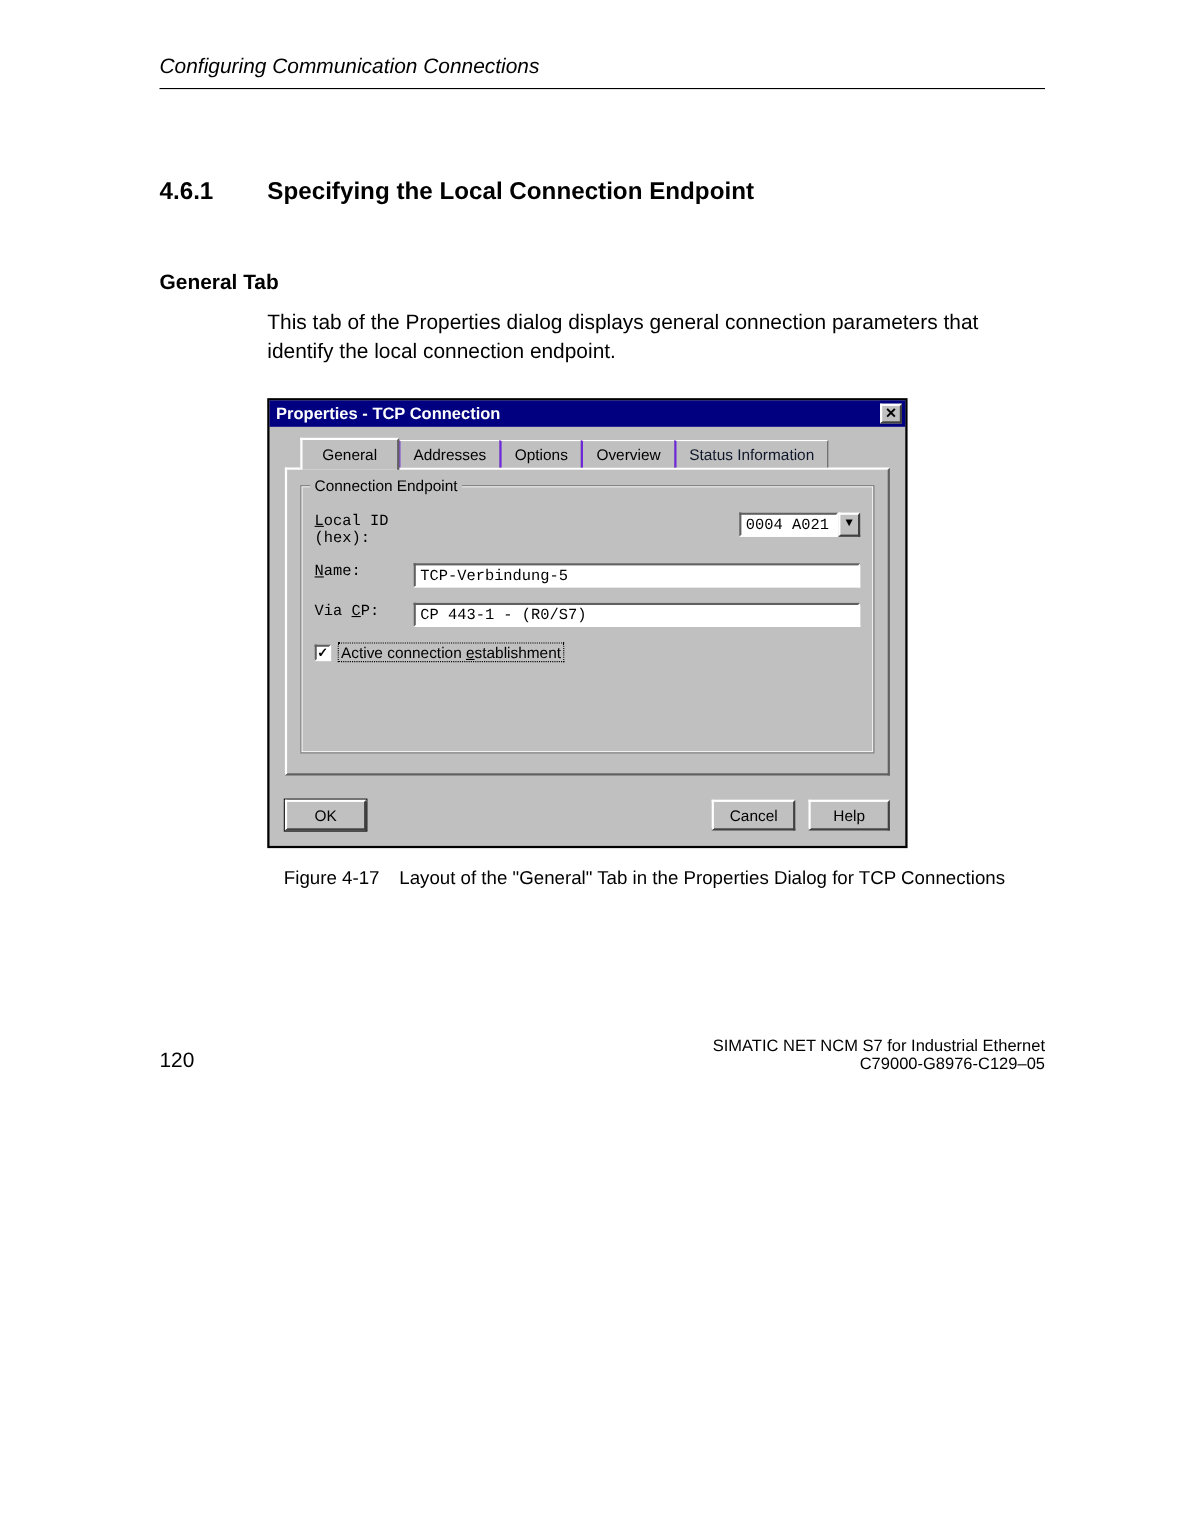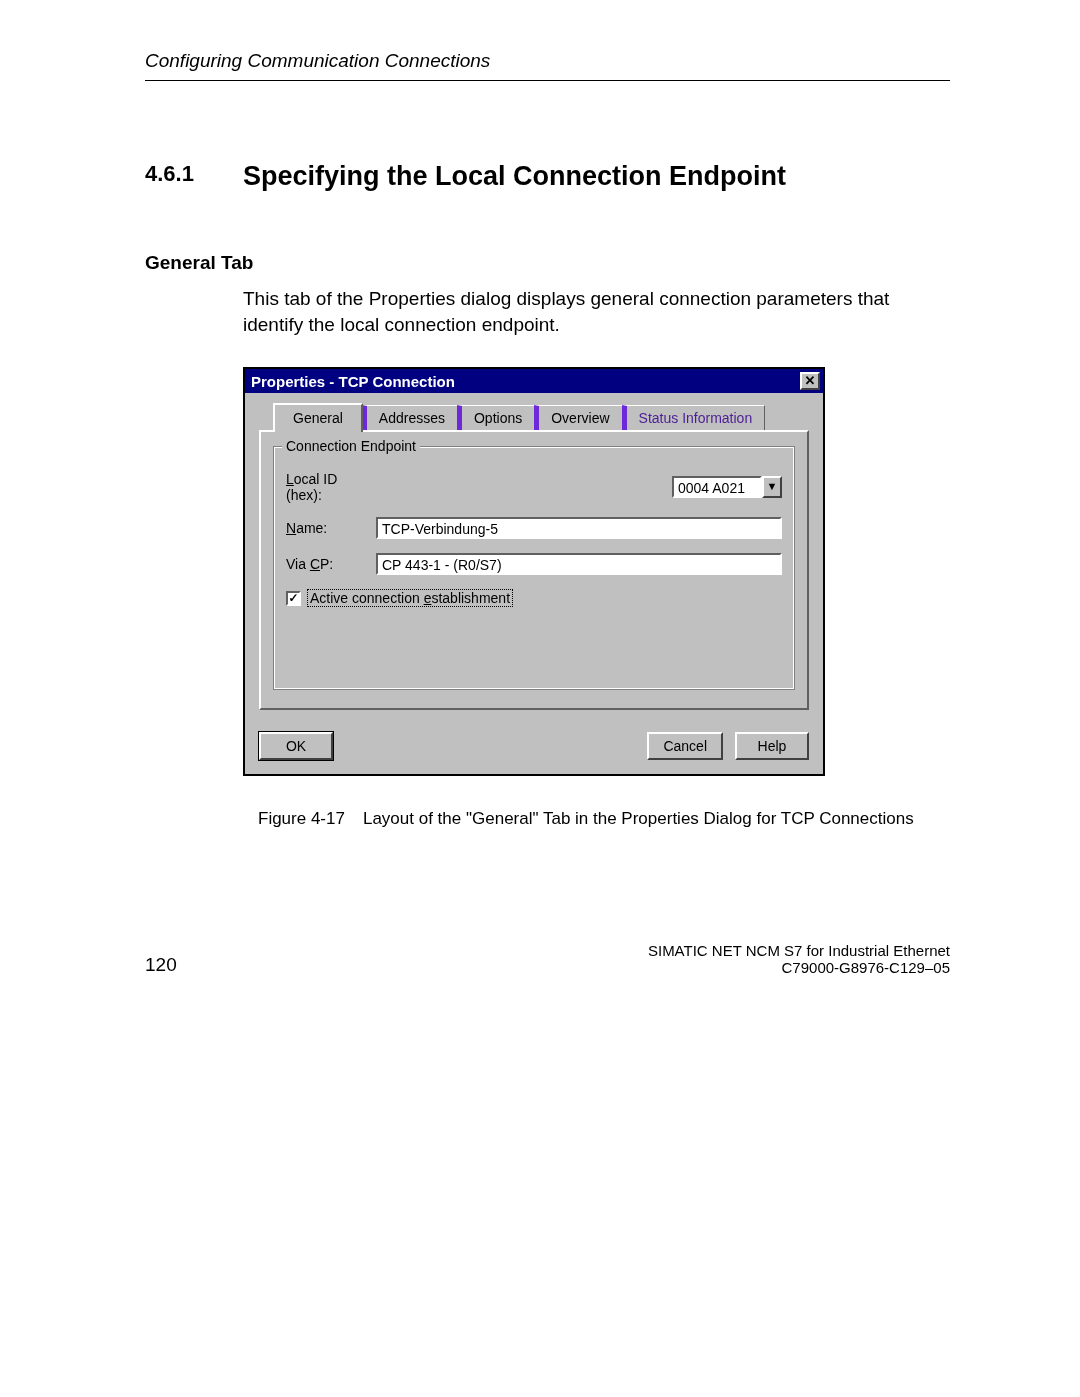--- a/index.html
+++ b/index.html
@@ -17,24 +17,24 @@
   }
   .running-head {
     font-style: italic;
     font-size: 19px;
     padding-bottom: 8px;
     border-bottom: 1.5px solid #000;
     margin-bottom: 80px;
   }
   .sec-row { display: flex; gap: 32px; margin-bottom: 60px; }
   .sec-num { font-weight: bold; font-size: 22px; width: 66px; }
-  .sec-title { font-weight: bold; font-size: 27px; }
+  .sec-title { font-weight: bold; font-size: 22px; }
   .sub-head { font-weight: bold; font-size: 19px; margin-bottom: 12px; }
   .body-text { font-size: 19px; line-height: 1.35; margin-left: 98px; margin-bottom: 30px; max-width: 700px; }
-  .figure-wrap { margin-left: 98px; margin-bottom: 33px; }
+  .figure-wrap { margin-left: 98px; margin-bottom: 18px; }
   .figure-caption { font-size: 17px; margin-left: 98px; }
   .fig-label { margin-right: 18px; margin-left: 15px; }
 
   
   .dialog {
     width: 582px;
     border: 2px solid #000;
     background: #c0c0c0;
     font-family: "MS Sans Serif", Tahoma, Arial, sans-serif;
     font-size: 14px;
@@ -61,36 +61,36 @@
     font-weight: bold;
     text-align: center;
     line-height: 14px;
     font-size: 13px;
   }
   .dlg-body { padding: 10px 14px 12px 14px; }
   .tabstrip { display: flex; align-items: flex-end; padding-left: 14px; }
   .tab {
     padding: 4px 12px 4px 12px;
     border-top: 1px solid #fff;
-    border-left: 5px solid #6d28d9;
+    border-left: 2px solid #6d28d9;
     border-right: 1px solid #606060;
     background: #c0c0c0;
     position: relative;
     margin-right: -1px;
     font-size: 14px;
   }
   .tab.active {
     padding: 5px 18px 6px 18px;
     border-top: 2px solid #fff;
     border-left: 2px solid #fff;
     border-right: 2px solid #606060;
     z-index: 2;
     margin-bottom: -2px;
   }
-  .tab.disabled { color: #4c1d95; }
+  .tab.disabled { color: #0f172a; }
   .tab-panel {
     border-top: 2px solid #fff;
     border-left: 2px solid #fff;
     border-right: 2px solid #606060;
     border-bottom: 2px solid #606060;
     padding: 14px 12px 18px 12px;
     display: flex;
     gap: 14px;
     min-height: 280px;
   }
@@ -102,21 +102,21 @@
   }
   .groupbox-title {
     position: absolute;
     top: -9px; left: 8px;
     background: #c0c0c0;
     padding: 0 4px;
     font-size: 14px;
   }
   .gb-left { flex: 1 1 auto; }
   .gb-right { width: 200px; }
-  .form-row { display: flex; align-items: center; margin-bottom: 14px; }
+  .form-row { display: flex; margin-bottom: 14px; font-family: Liberation Mono, monospace; }
   .form-label { width: 90px; font-size: 14px; }
   .sunken {
     background: #fff;
     border-top: 2px solid #606060;
     border-left: 2px solid #606060;
     border-right: 2px solid #fff;
     border-bottom: 2px solid #fff;
     padding: 2px 4px;
     font-size: 14px;
     height: 22px;

